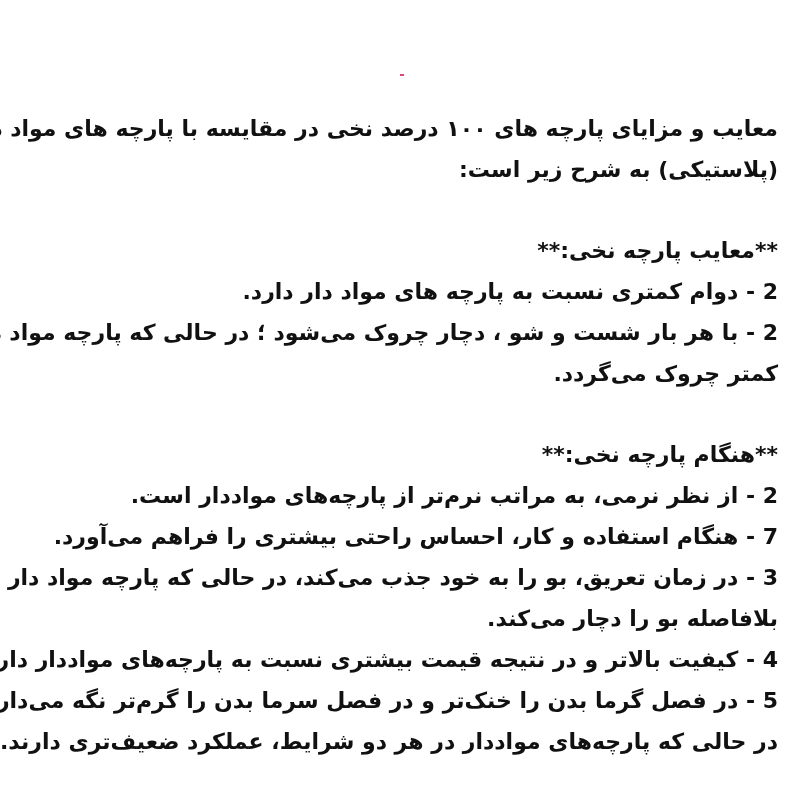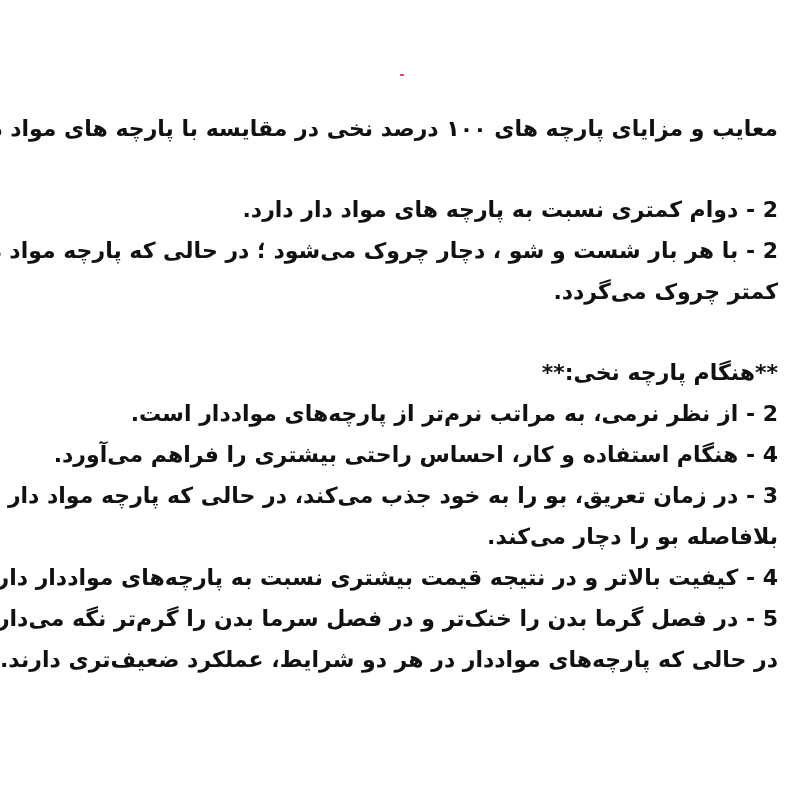--- a/index.html
+++ b/index.html
@@ -11,26 +11,28 @@
   .line { display:block; white-space:nowrap; }
   .gap { height:40px; }
 </style>
 </head>
 <body>
 
 <div class="dot"></div>
 
 <div class="doc">
   <span class="line">معایب و مزایای پارچه های ۱۰۰ درصد نخی در مقایسه با پارچه های مواد دار</span>
+  <span class="line">(پلاستیکی) به شرح زیر است:</span>
   <div class="gap"></div>
+  <span class="line">**معایب پارچه نخی:**</span>
   <span class="line">2 - دوام کمتری نسبت به پارچه های مواد دار دارد.</span>
   <span class="line">2 - با هر بار شست و شو ، دچار چروک می‌شود ؛ در حالی که پارچه مواد دار</span>
   <span class="line">کمتر چروک می‌گردد.</span>
   <div class="gap"></div>
   <span class="line">**هنگام پارچه نخی:**</span>
   <span class="line">2 - از نظر نرمی، به مراتب نرم‌تر از پارچه‌های مواددار است.</span>
-  <span class="line">4 - هنگام استفاده و کار، احساس راحتی بیشتری را فراهم می‌آورد.</span>
+  <span class="line">7 - هنگام استفاده و کار، احساس راحتی بیشتری را فراهم می‌آورد.</span>
   <span class="line">3 - در زمان تعریق، بو را به خود جذب می‌کند، در حالی که پارچه مواد دار</span>
   <span class="line">بلافاصله بو را دچار می‌کند.</span>
   <span class="line">4 - کیفیت بالاتر و در نتیجه قیمت بیشتری نسبت به پارچه‌های مواددار دارد.</span>
   <span class="line">5 - در فصل گرما بدن را خنک‌تر و در فصل سرما بدن را گرم‌تر نگه می‌دارد؛</span>
   <span class="line">در حالی که پارچه‌های مواددار در هر دو شرایط، عملکرد ضعیف‌تری دارند.</span>
 </div>
 
 </body></html>

